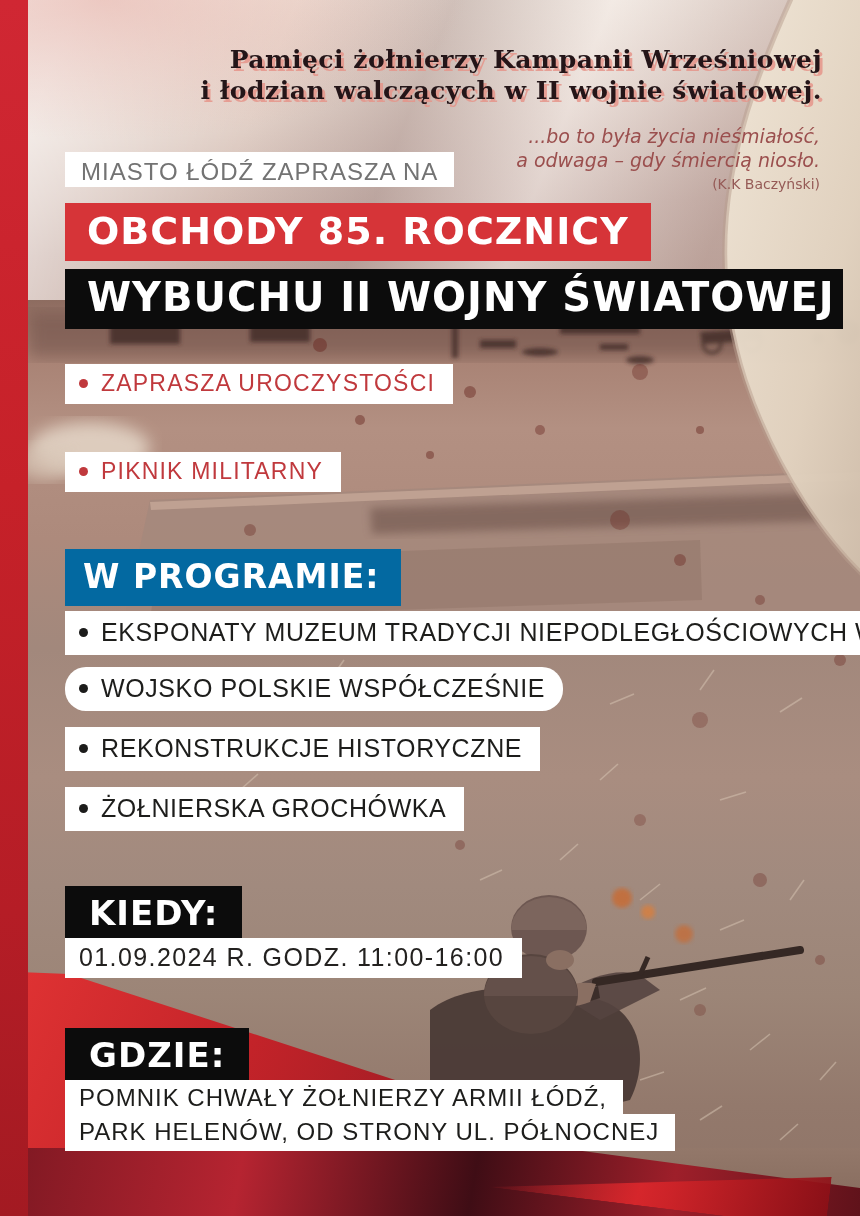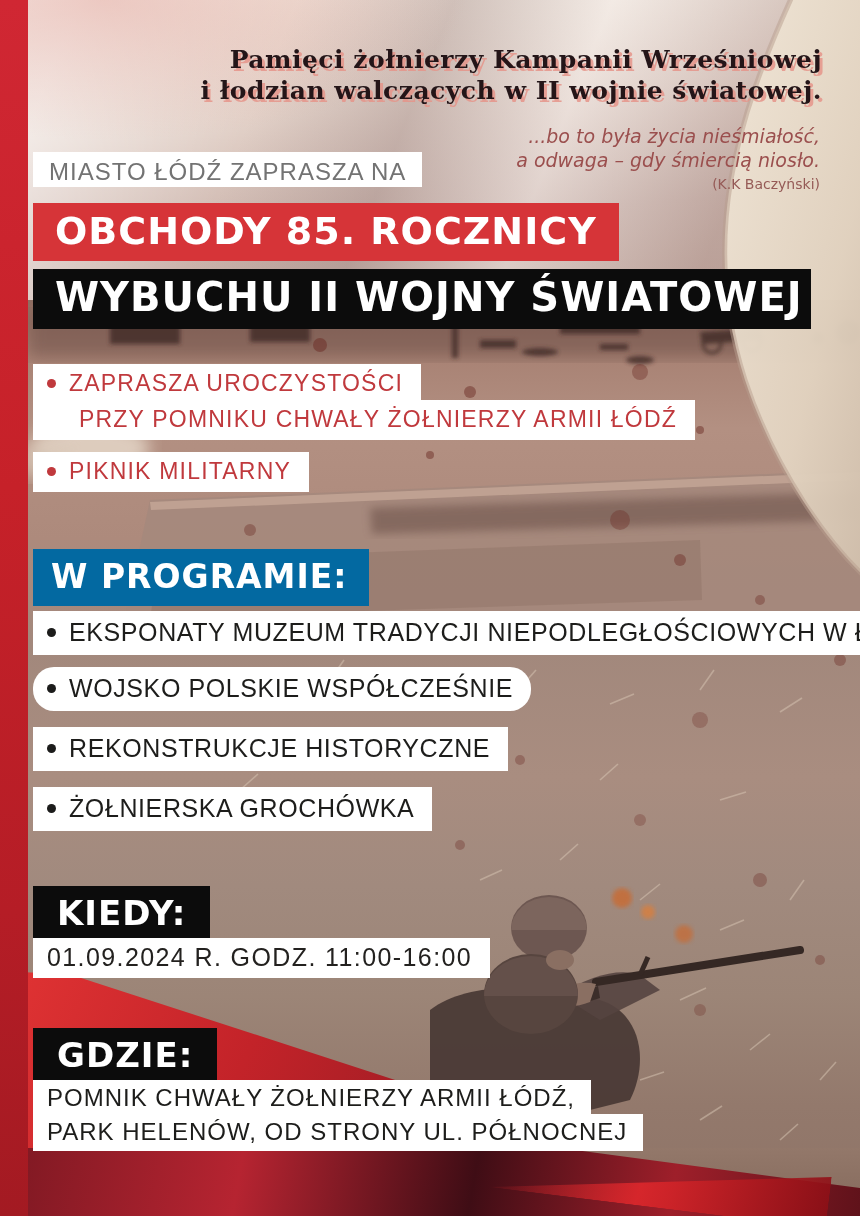--- a/index.html
+++ b/index.html
@@ -46,21 +46,21 @@
     transform:rotate(7deg);
     background:linear-gradient(100deg, rgba(226,40,44,0) 0%, rgba(226,40,44,.85) 45%, rgba(140,15,22,.9) 100%);
     clip-path:polygon(0 100%,100% 0,100% 100%);
   }
   .bg-left-strip{
     position:absolute; left:0; top:0; width:28px; height:1216px; z-index:7;
     background:linear-gradient(180deg,#d02733 0%,#c62129 40%,#b51d26 75%,#a31a22 100%);
   }
 
   
-  .content{position:absolute; inset:0; z-index:10;}
+  .content{position:absolute; inset:0; z-index:10;margin-left:32px;}
   .abs{position:absolute;}
 
   .memorial{
     right:38px; top:44px; text-align:right;
     font-family:"DejaVu Serif", serif; font-weight:bold;
     font-size:25px; line-height:31px; color:#241518;
     text-shadow:3px 3px 0 rgba(229,148,138,.85);
     letter-spacing:.5px;
   }
   .quote{
@@ -262,23 +262,20 @@
 
     <div class="abs whitebox invite">MIASTO ŁÓDŹ ZAPRASZA NA</div>
 
     <div class="abs heavy title-red">OBCHODY 85. ROCZNICY</div>
     <div class="abs heavy title-black">WYBUCHU II WOJNY ŚWIATOWEJ</div>
 
     <div class="abs caption hl1a">
       <span class="dot"></span>
       <span>ZAPRASZA UROCZYSTOŚCI</span>
     </div>
-    <div class="abs caption hl1b">
-      <span>PRZY POMNIKU CHWAŁY ŻOŁNIERZY ARMII ŁÓDŹ</span>
-    </div>
     <div class="abs caption hl2">
       <span class="dot"></span>
       <span>PIKNIK MILITARNY</span>
     </div>
 
     <div class="abs heavy program-header">W PROGRAMIE:</div>
 
     <div class="abs caption program-item pi0">
       <span class="dot black"></span>
       <span>EKSPONATY MUZEUM TRADYCJI NIEPODLEGŁOŚCIOWYCH W ŁODZI</span>

